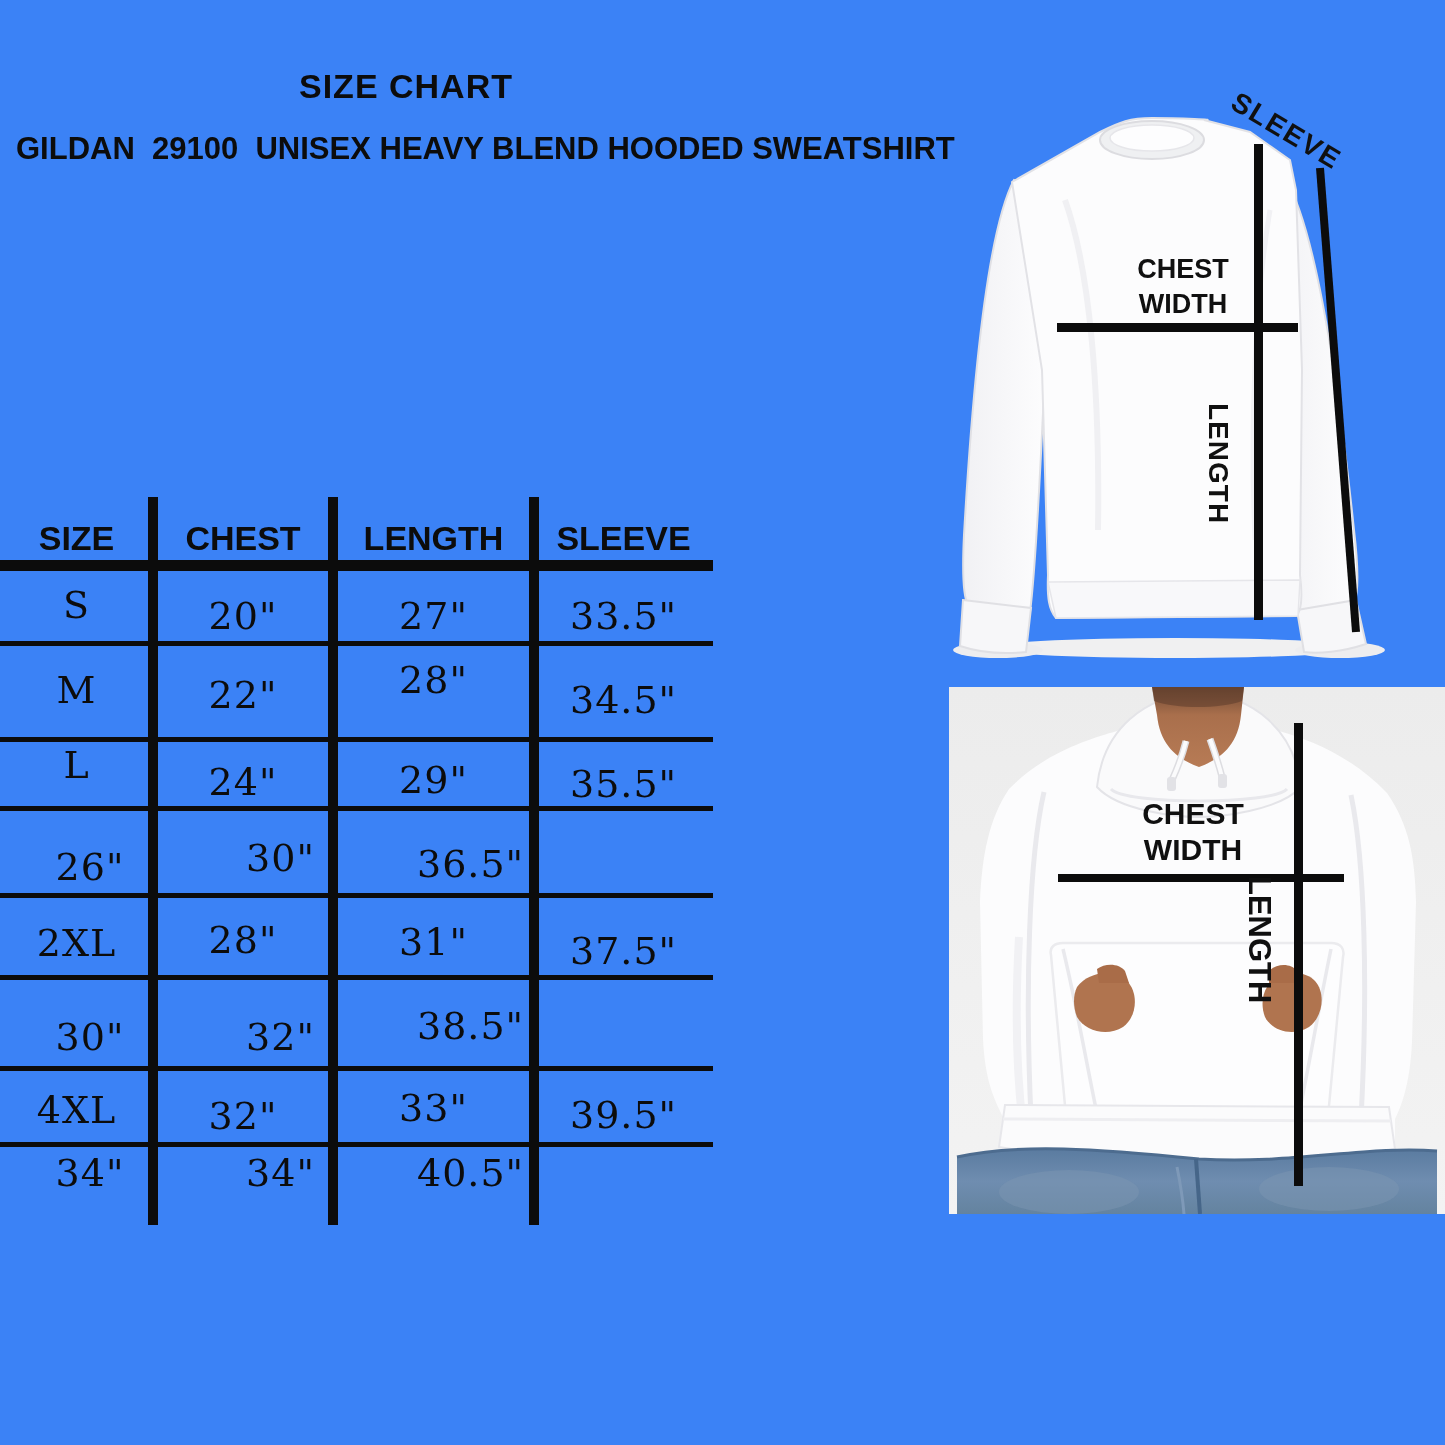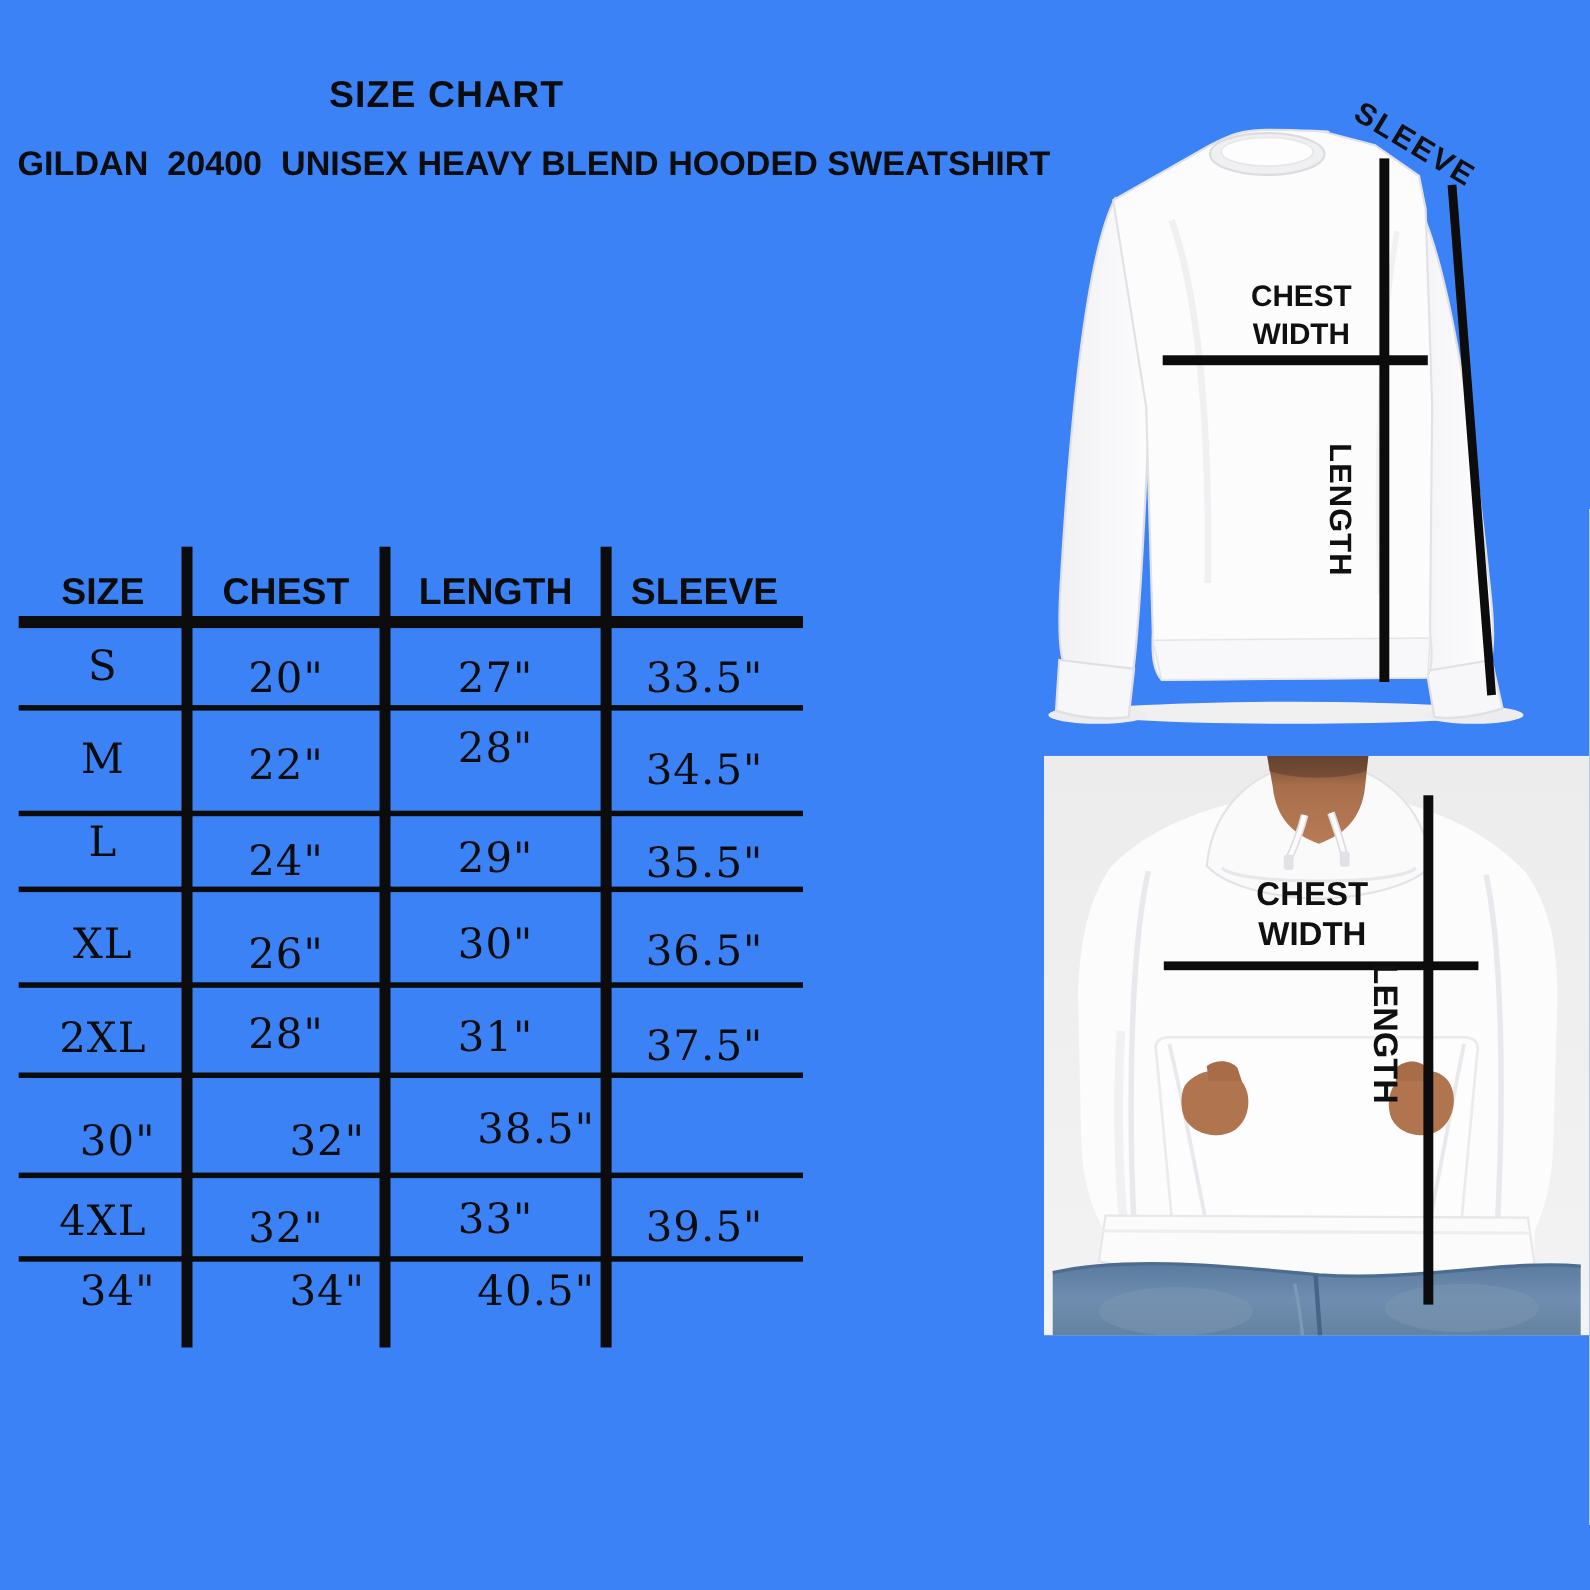--- a/index.html
+++ b/index.html
@@ -8,21 +8,21 @@
 
   
   .title{position:absolute;left:0;top:67px;width:812px;text-align:center;
          font-weight:bold;font-size:34px;letter-spacing:1px;}
   .subtitle{position:absolute;left:16px;top:131px;font-weight:bold;font-size:31px;
             letter-spacing:0px;white-space:pre;}
   .footnote{position:absolute;left:820px;top:1371px;width:625px;text-align:center;
             font-weight:bold;font-size:35px;letter-spacing:1px;}
 
   
-  .size-table{position:absolute;left:17px;top:497px;width:713px;height:728px;padding-left:39px;}
+  .size-table{position:absolute;left:0;top:497px;width:713px;height:728px;padding-left:39px;}
   .vline{position:absolute;top:0;height:728px;width:10px;background:#0c0c0c;}
   .v1{left:148px}.v2{left:328px}.v3{left:529px}
   .header-line{position:absolute;left:0;top:63px;width:713px;height:11px;background:#0c0c0c;}
   .sep{position:absolute;left:0;width:713px;height:5px;background:#0c0c0c;}
   .s1{top:144px}.s2{top:240px}.s3{top:309px}.s4{top:396px}.s5{top:478px}.s6{top:569px}.s7{top:645px}
 
   .hrow{position:absolute;left:0;top:0;width:713px;height:63px;display:flex;}
   .hrow .hc{display:flex;align-items:flex-end;justify-content:center;padding-bottom:2px;
             font-weight:bold;font-size:34px;letter-spacing:0px;}
   .drow{position:absolute;left:0;width:713px;display:flex;}
@@ -61,21 +61,21 @@
   .photo{position:absolute;}
   .flat-photo{left:950px;top:60px;width:500px;height:610px;}
   .model-photo{left:949px;top:687px;width:496px;height:527px;}
 </style>
 </head>
 <body>
 
 <div class="canvas">
 
   <div class="title">SIZE CHART</div>
-  <div class="subtitle">GILDAN  20400  UNISEX HEAVY BLEND HOODED SWEATSHIRT</div>
+  <div class="subtitle">GILDAN  29100  UNISEX HEAVY BLEND HOODED SWEATSHIRT</div>
 
   <div class="size-table">
     <div class="vline v1"></div>
     <div class="vline v2"></div>
     <div class="vline v3"></div>
     <div class="header-line"></div>
     <div class="sep s1"></div>
     <div class="sep s2"></div>
     <div class="sep s3"></div>
     <div class="sep s4"></div>
@@ -102,21 +102,20 @@
       <div class="c c2 cw2">28"</div>
       <div class="c c3 cw3">34.5"</div>
     </div>
     <div class="drow r2">
       <div class="c c0 cw0">L</div>
       <div class="c c1 cw1">24"</div>
       <div class="c c2 cw2">29"</div>
       <div class="c c3 cw3">35.5"</div>
     </div>
     <div class="drow r3">
-      <div class="c c0 cw0">XL</div>
       <div class="c c1 cw1">26"</div>
       <div class="c c2 cw2">30"</div>
       <div class="c c3 cw3">36.5"</div>
     </div>
     <div class="drow r4">
       <div class="c c0 cw0">2XL</div>
       <div class="c c1 cw1">28"</div>
       <div class="c c2 cw2">31"</div>
       <div class="c c3 cw3">37.5"</div>
     </div>

